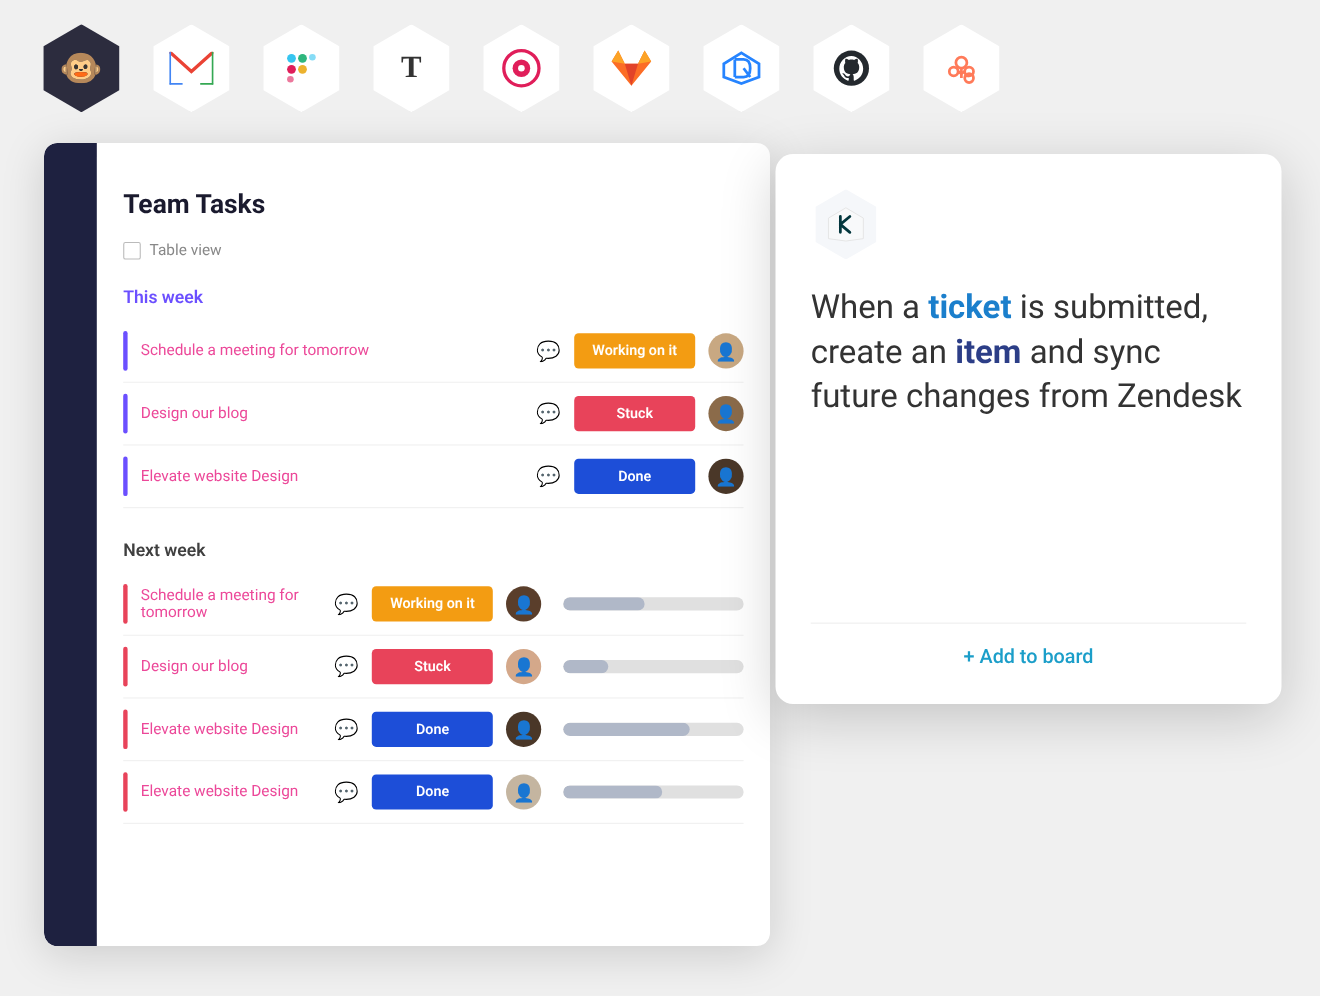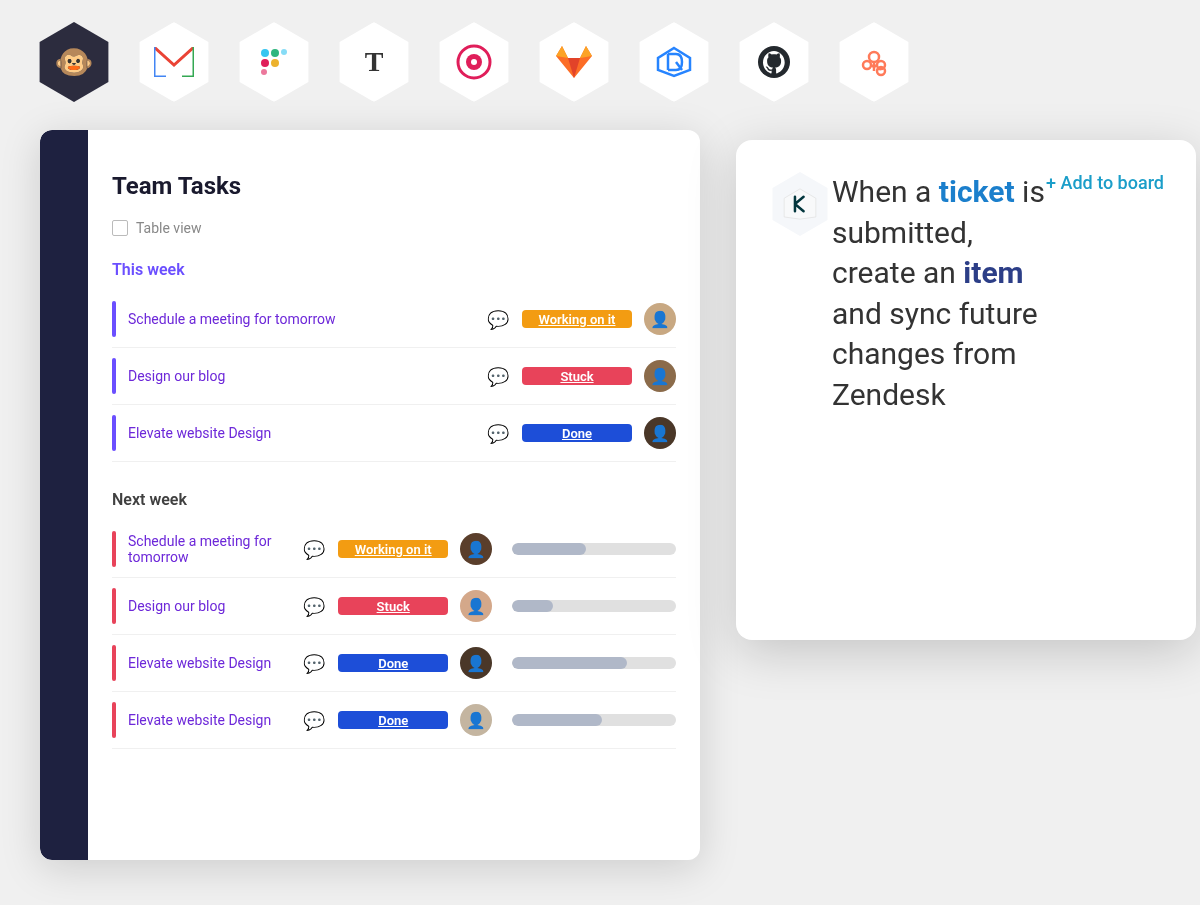--- a/index.html
+++ b/index.html
@@ -134,41 +134,40 @@
       border-radius: 2px;
       flex-shrink: 0;
     }
 
     .task-border.purple { background: #6b4fff; }
     .task-border.red { background: #e8435a; }
 
     .task-name {
       flex: 1;
       font-size: 14px;
-      color: #6d28d9;
+      color: #ec4899;
     }
 
     .chat-icon {
       color: #bbb;
       font-size: 18px;
       flex-shrink: 0;
     }
 
     .status-badge {
       width: 110px;
-      height: 18px;
+      height: 32px;
       border-radius: 4px;
       display: flex;
       align-items: center;
       justify-content: center;
       font-size: 13px;
       font-weight: 600;
       color: white;
       flex-shrink: 0;
-      text-decoration: underline;
     }
 
     .status-badge.working { background: #f39c12; }
     .status-badge.stuck { background: #e8435a; }
     .status-badge.done { background: #1d4ed8; }
 
     .avatar {
       width: 32px;
       height: 32px;
       border-radius: 50%;
@@ -194,29 +193,30 @@
     .progress-bar-fill {
       height: 100%;
       background: #b0b8c8;
       border-radius: 6px;
     }
 
     
     .zendesk-card {
       position: absolute;
       top: 140px;
-      right: 4px;
+      right: 35px;
       width: 460px;
       height: 500px;
       background: white;
       border-radius: 16px;
       box-shadow: 0 12px 50px rgba(0,0,0,0.18);
       z-index: 20;
       padding: 32px;
       display: flex;
+      flex-direction: column;
     }
 
     .zendesk-logo-hex {
       width: 64px;
       height: 64px;
       background: #f5f7fa;
       clip-path: polygon(50% 0%, 93% 25%, 93% 75%, 50% 100%, 7% 75%, 7% 25%);
       display: flex;
       align-items: center;
       justify-content: center;

